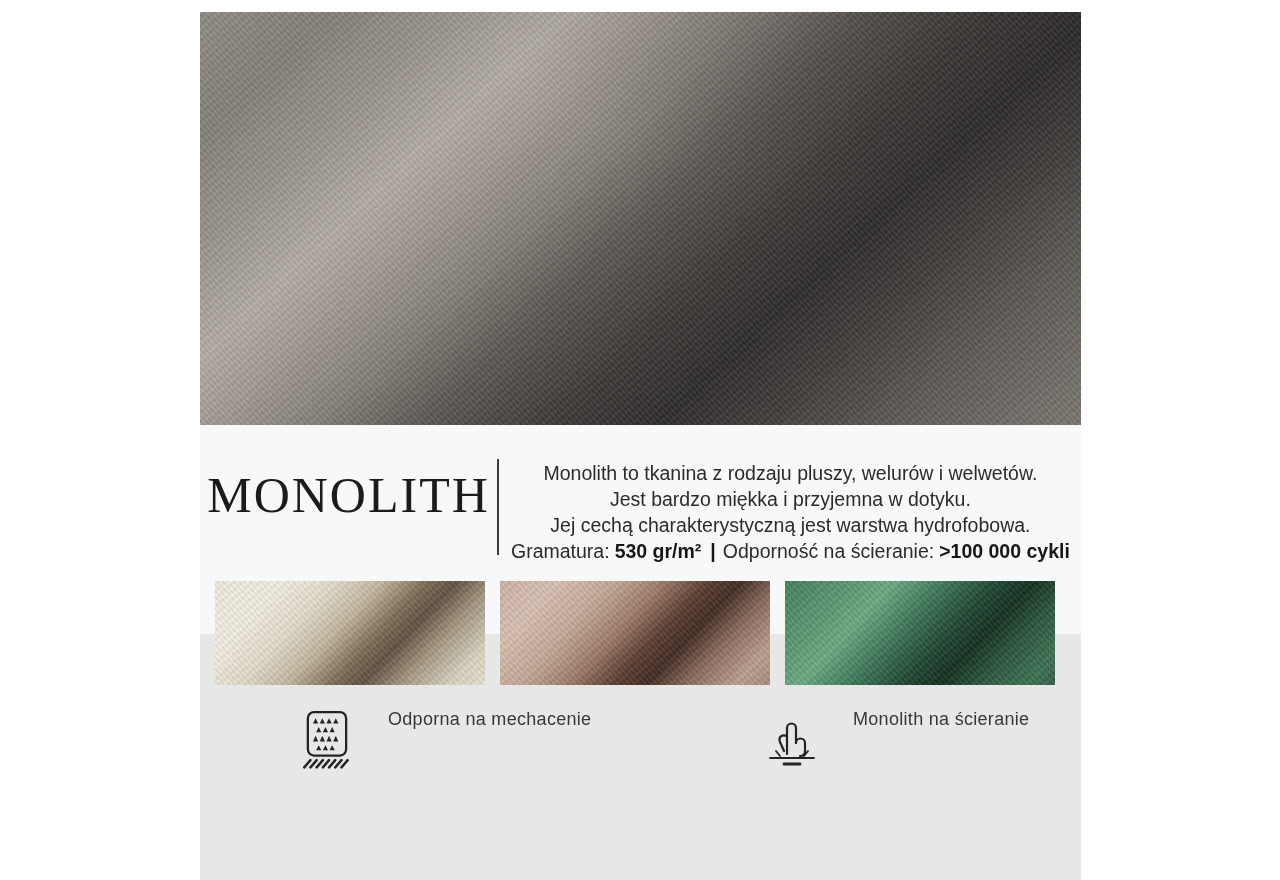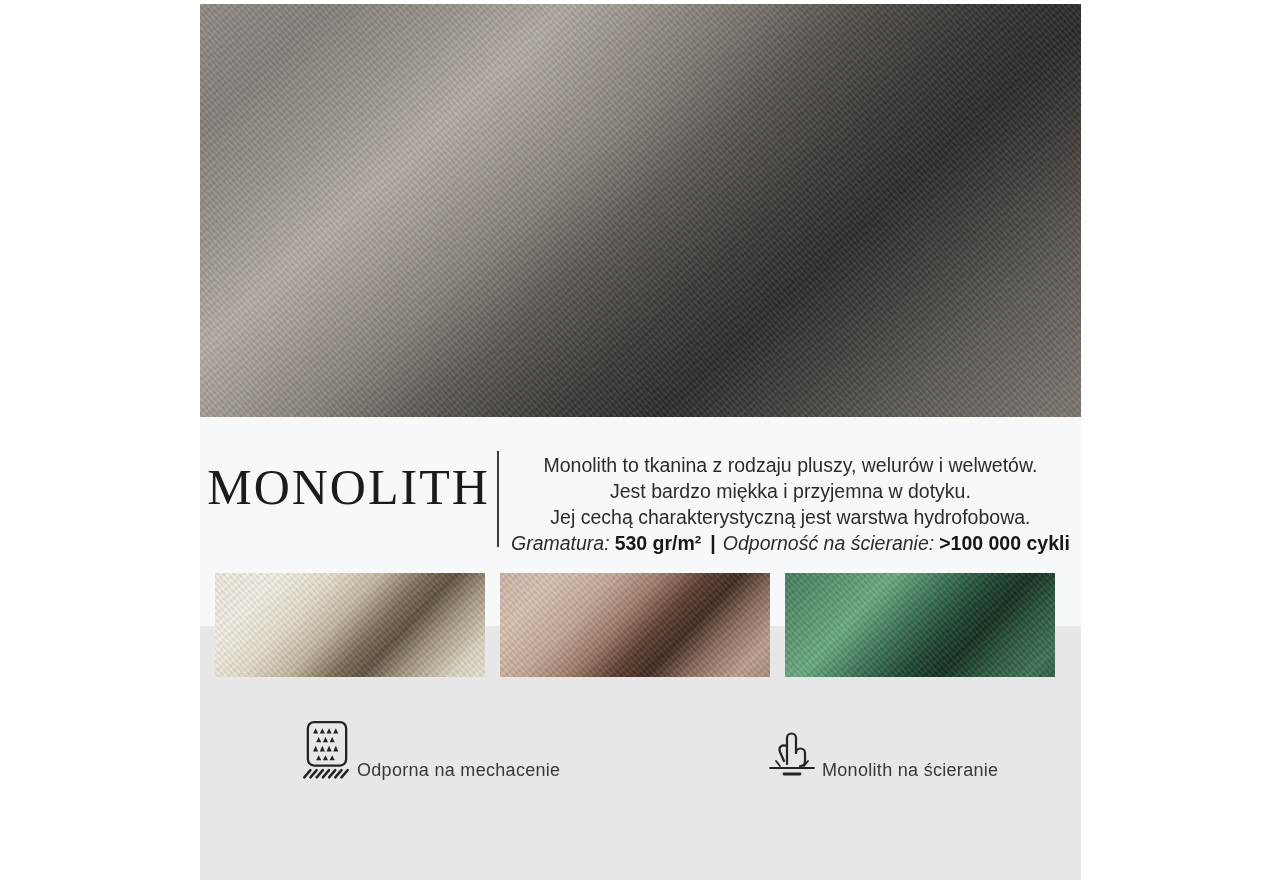--- a/index.html
+++ b/index.html
@@ -1,18 +1,18 @@
 <!DOCTYPE html>
 <html><head>
 <meta charset="utf-8">
 <style>
   html,body{margin:0;padding:0;background:#ffffff;}
   .page{position:relative;width:1280px;height:880px;background:#ffffff;overflow:hidden;
         font-family:"Liberation Sans", sans-serif;}
-  .column{position:absolute;left:200px;top:4px;width:881px;height:776px;}
+  .column{position:absolute;left:200px;top:12px;width:881px;height:776px;}
 
   
   .fabric{position:relative;overflow:hidden;}
   .fabric::after{content:"";position:absolute;inset:0;pointer-events:none;
     background:
       repeating-linear-gradient(48deg, rgba(255,255,255,0.055) 0 2px, rgba(0,0,0,0.05) 2px 4px),
       repeating-linear-gradient(-42deg, rgba(255,255,255,0.04) 0 3px, rgba(25,22,20,0.04) 3px 6px);}
   .hero{width:881px;height:413px;
     background:linear-gradient(137deg,
       #8f8a84 0%, #847f79 10%, #9b958e 20%, #b3ada5 28%, #a29b94 34%,
@@ -25,39 +25,39 @@
   .info{position:absolute;top:413px;left:0;width:881px;height:209px;background:#f7f8fa;
         display:flex;align-items:flex-start;box-sizing:border-box;padding-top:33px;}
   .title-wrap{width:297px;text-align:center;flex:0 0 auto;}
   .title{margin:12px 0 0 0;font-family:"Liberation Serif", serif;font-weight:400;
          font-size:50px;line-height:1;letter-spacing:2px;color:#1b1b1b;}
   .divider{flex:0 0 auto;width:2px;height:96px;background:#3c3c3c;margin-top:1px;}
   .desc{margin:2px 0 0 12px;font-size:19.5px;line-height:26px;color:#2b2b2b;}
   .desc p{margin:0;text-align:center;}
   .specs b{font-weight:700;color:#171717;}
   .specs .sep{font-weight:700;margin:0 7px 0 9px;color:#171717;}
-  .specs .lbl{margin-right:5px;font-style:italic;}
+  .specs .lbl{margin-right:5px;}
 
   
   .band{position:absolute;top:622px;left:0;width:881px;height:258px;background:#e7e7e7;}
   .swatches{position:absolute;top:-53px;left:15px;display:flex;gap:15px;}
   .swatch{width:270px;height:104px;cursor:pointer;}
   .swatch-cream{background:linear-gradient(133deg,
       #efeadd 0%, #f2eee2 18%, #e3dccb 33%, #c2b69e 46%, #7c6c55 58%,
       #5f5140 66%, #a0937c 76%, #d9d2c0 90%, #e7e1d2 100%);}
   .swatch-taupe{background:linear-gradient(133deg,
       #cdb4a5 0%, #d8c0b1 16%, #c3a795 32%, #9c7a68 45%, #5a3b2e 57%,
       #402a21 66%, #8a6a5a 77%, #bb9e8e 90%, #a98c7c 100%);}
   .swatch-green{background:linear-gradient(133deg,
       #417e5c 0%, #57946f 16%, #6aa981 30%, #3a7354 45%, #1d4530 58%,
       #122e1e 68%, #2a573c 80%, #3b7052 92%, #2f5d43 100%);}
 
   .features{position:absolute;top:75px;left:100px;width:760px;
             display:grid;grid-template-columns:465px 1fr;}
-  .feature{height:80px;display:flex;align-items:flex-end;gap:3px;}
+  .feature{height:80px;display:flex;align-items:flex-start;gap:34px;}
   .ficon{flex:0 0 auto;width:54px;height:62px;display:flex;align-items:center;justify-content:center;}
   .ficon svg{display:block;}
   .flabel{font-size:18px;color:#383838;letter-spacing:0.3px;}
 </style>
 </head>
 <body>
 
 <div class="page">
   <div class="column">
 

